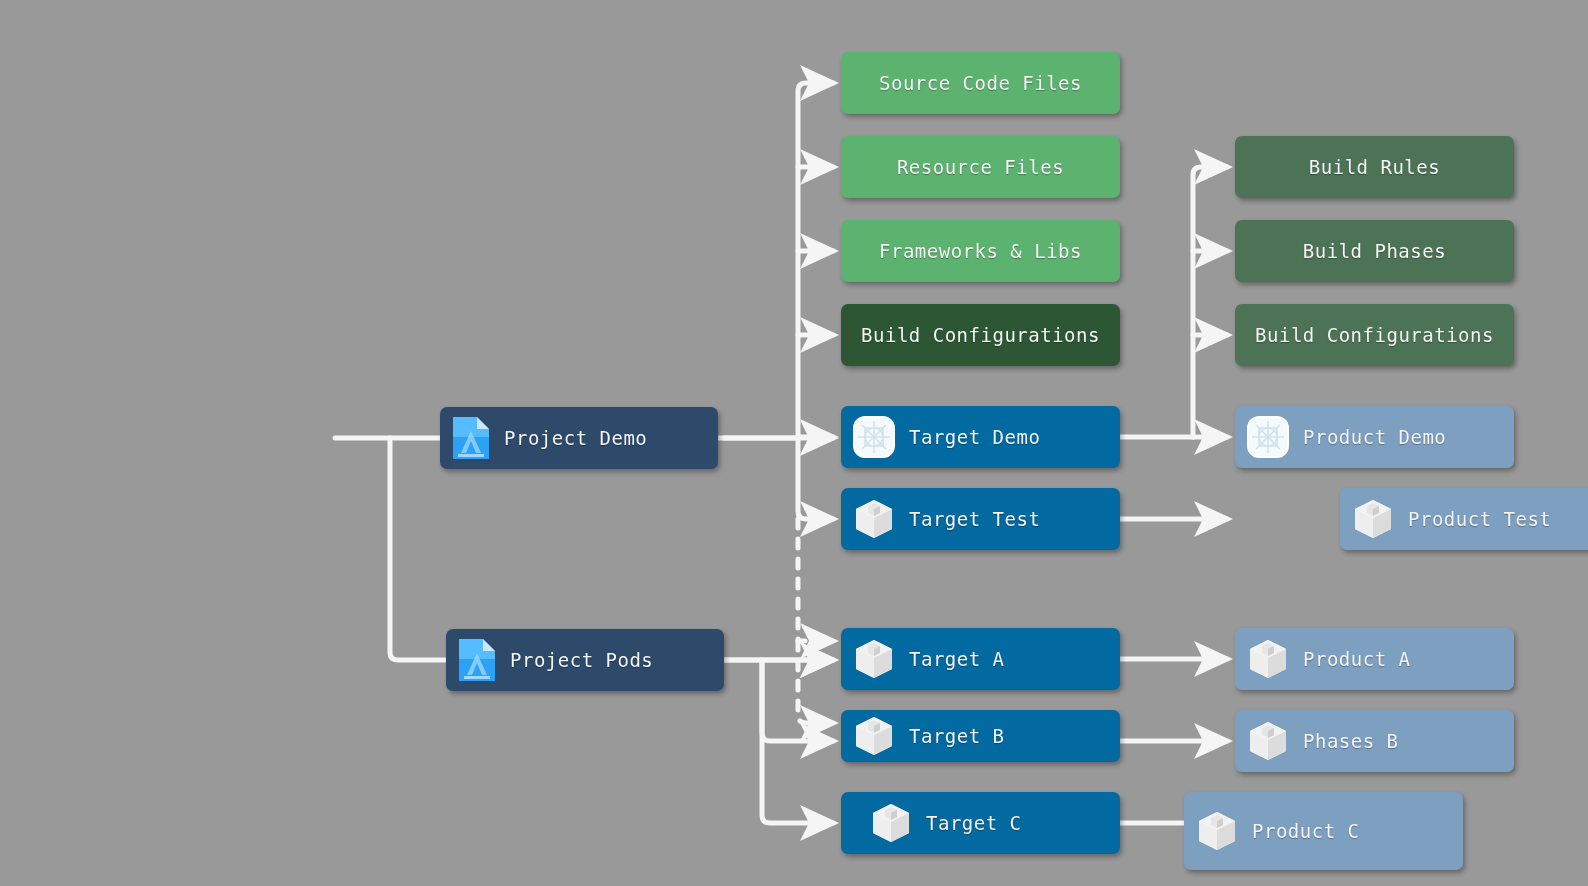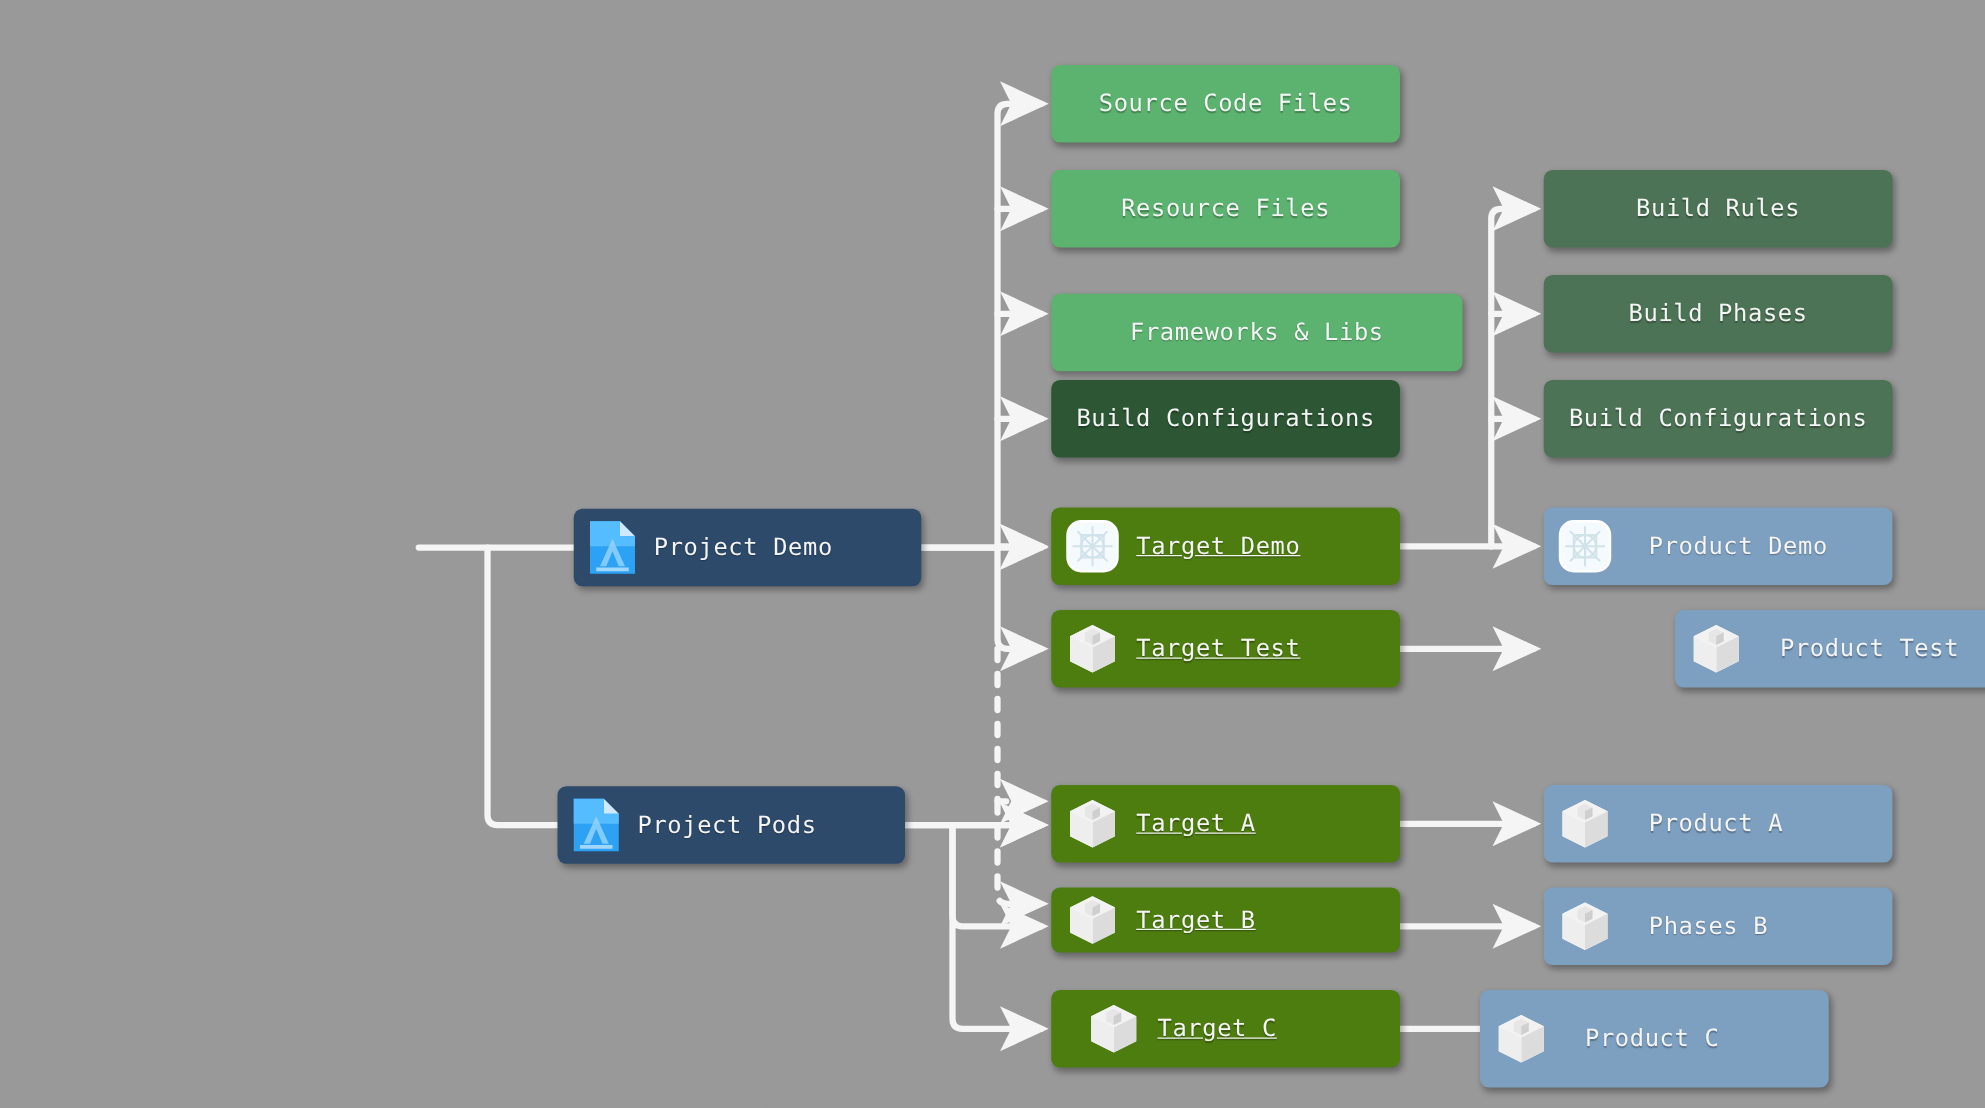--- a/index.html
+++ b/index.html
@@ -43,22 +43,22 @@
     color: #f5f5f5;
     text-shadow: 0 1px 1px rgba(0,0,0,0.30);
     line-height: 1;
   }
   
   .n-workspace { background: #a034b8; }
   .n-project   { background: #2d4a6b; }
   .n-group     { background: #5cb370; }
   .n-config    { background: #2d5734; }
   .n-build     { background: #4c7355; }
-  .n-target    { background: #4d7c0f; text-decoration: underline; }
-  .n-product   { background: #7d9fc0; gap: 16px; }
+  .n-target    { background: #0369a1; }
+  .n-product   { background: #7d9fc0; }
 
   
   .node.centered { justify-content: center; }
   .node.centered .label { text-align: center; }
 
   
   .node.has-icon { padding-left: 11px; }
   .node.has-icon .label { margin-left: 13px; }
 
   .icon {
@@ -107,21 +107,21 @@
       <path d="M1193,437 L1227,437" marker-end="url(#arrow)"></path>
 
       <path d="M1120,519 L1227,519" marker-end="url(#arrow)"></path>
       <path d="M1120,659 L1227,659" marker-end="url(#arrow)"></path>
       <path d="M1120,741 L1227,741" marker-end="url(#arrow)"></path>
       <path d="M1120,823 L1227,823" marker-end="url(#arrow)"></path>
     </g>
   </svg>
 
 
-  <div class="node n-project has-icon" style="left:459px; top:407px; width:278px; height:62px;">
+  <div class="node n-project has-icon" style="left:440px; top:407px; width:278px; height:62px;">
     <span class="icon">
       <svg width="40" height="46" viewBox="0 0 40 46">
         <path d="M2,2 h24 l12,12 v30 h-36 z" fill="#2da2f5"></path>
         <path d="M26,2 l12,12 h-12 z" fill="#cfe8fb"></path>
         <path d="M2,2 h24 v12 h12 v8 h-36 z" fill="#55bdff"></path>
         <path d="M20,16 l10,22 h-5 l-5,-12 -5,12 h-5 z" fill="#9fd8ff" opacity="0.75"></path>
         <rect x="7" y="39" width="26" height="3" fill="#bfe4ff" opacity="0.8"></rect>
       </svg>
     </span>
     <span class="label">Project Demo</span>
@@ -139,21 +139,21 @@
     </span>
     <span class="label">Project Pods</span>
   </div>
 
   <div class="node n-group centered" style="left:841px; top:52px; width:279px; height:62px;">
     <span class="label">Source Code Files</span>
   </div>
   <div class="node n-group centered" style="left:841px; top:136px; width:279px; height:62px;">
     <span class="label">Resource Files</span>
   </div>
-  <div class="node n-group centered" style="left:841px; top:220px; width:329px; height:62px;margin-top:15px;">
+  <div class="node n-group centered" style="left:841px; top:220px; width:279px; height:62px;">
     <span class="label">Frameworks &amp; Libs</span>
   </div>
   <div class="node n-config centered" style="left:841px; top:304px; width:279px; height:62px;">
     <span class="label">Build Configurations</span>
   </div>
 
   <div class="node n-target has-icon" style="left:841px; top:406px; width:279px; height:62px;">
     <span class="icon">
       <svg width="44" height="44" viewBox="0 0 44 44">
         <rect x="2" y="2" width="40" height="40" rx="11" ry="11" fill="#f4fafd" stroke="#ffffff" stroke-width="2"></rect>

